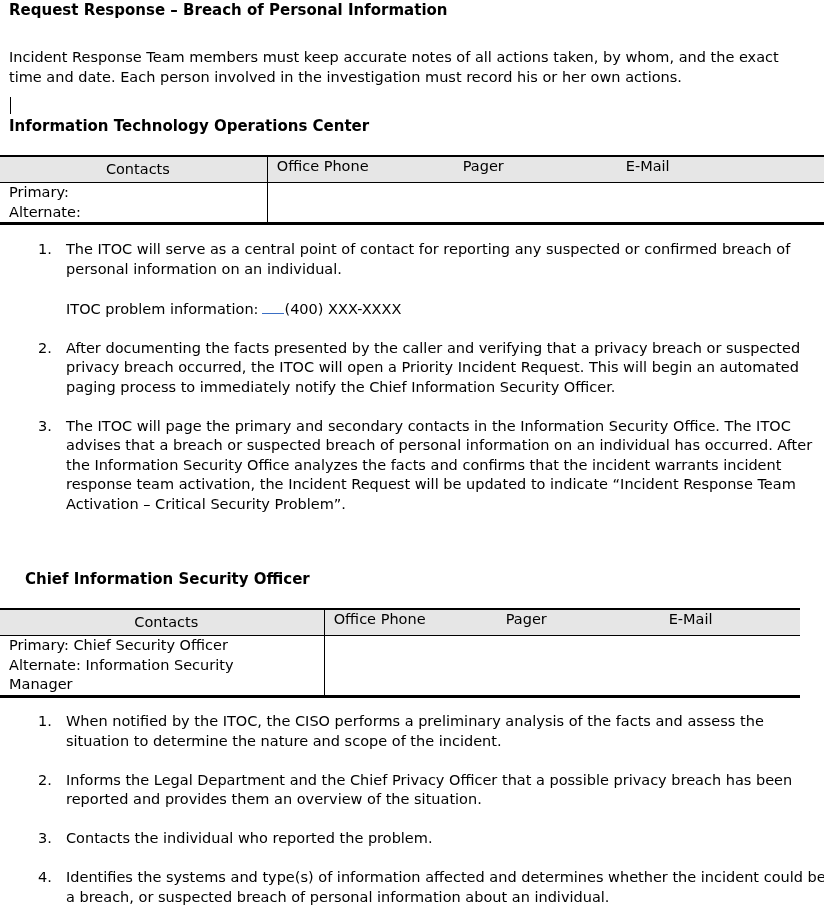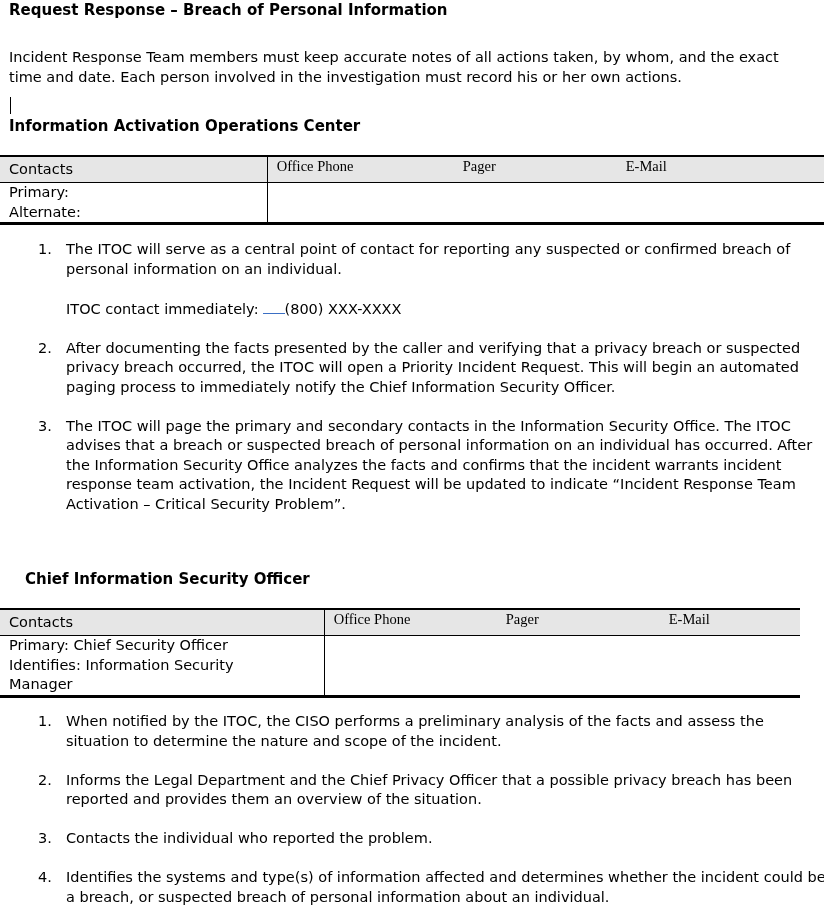--- a/index.html
+++ b/index.html
@@ -42,40 +42,39 @@
     table.contacts {
       position: absolute;
       left: 0;
       border-collapse: collapse;
       font-size: 14.5px;
       line-height: 19.5px;
     }
     table.contacts th {
       background: #e6e6e6;
       font-weight: normal;
-      text-align: left;
+      text-align: center;
       border-top: 2px solid #000;
       border-bottom: 1px solid #000;
       padding: 0 0 0 9px;
       height: 19px;
       white-space: nowrap;
     }
     table.contacts td {
       vertical-align: top;
       padding: 0 0 0 9px;
       border-bottom: 3px solid #000;
       margin-left: 28px;
     }
     table.contacts .col-contacts {
       border-right: 1px solid #000;
     }
     .hdr-inner {
       position: relative;
       height: 25px;
-      font-family: Liberation Serif, serif;
     }
     .hdr-inner span {
       position: absolute;
       top: 0;
       white-space: nowrap;
     }
     ol.steps {
       position: absolute;
       left: 0;
       margin: 0;
@@ -106,21 +105,21 @@
   </style>
 </head>
 <body>
 
 <div class="abs title">Request Response – Breach of Personal Information</div>
 
 <div class="abs intro">Incident Response Team members must keep accurate notes of all actions taken, by whom, and the exact time and date.  Each person involved in the investigation must record his or her own actions.</div>
 
 <div class="abs cursor"></div>
 
-<div class="abs section-heading" style="top:117px;">Information Activation Operations Center</div>
+<div class="abs section-heading" style="top:117px;">Information Technology Operations Center</div>
 
 <table class="contacts" style="top:155px; width:824px;">
   <thead>
     <tr>
       <th class="col-contacts" style="width:258px;">Contacts</th>
       <th style="width:548px;">
         <div class="hdr-inner">
           <span style="left:0px;">Office Phone</span>
           <span style="left:186px;">Pager</span>
           <span style="left:349px;">E-Mail</span>
@@ -137,21 +136,21 @@
       <td></td>
     </tr>
   </tbody>
 </table>
 
 <ol class="steps" style="top:240px;">
   <li>
     <span class="num">1.</span>
     <div>The ITOC will serve as a central point of contact for reporting any suspected or confirmed breach of personal information on an individual.</div>
     <div class="sub-line">
-      <span>ITOC contact immediately:</span><span class="phone-underline"></span><span>(800) XXX-XXXX</span>
+      <span>ITOC problem information:</span><span class="phone-underline"></span><span>(400) XXX-XXXX</span>
     </div>
   </li>
   <li style="margin-top:19.5px;">
     <span class="num">2.</span>
     <div>After documenting the facts presented by the caller and verifying that a privacy breach or suspected privacy breach occurred, the ITOC will open a Priority Incident Request.  This will begin an automated paging process to immediately notify the Chief Information Security Officer.</div>
   </li>
   <li style="margin-top:19.5px;">
     <span class="num">3.</span>
     <div>The ITOC will page the primary and secondary contacts in the Information Security Office.  The ITOC advises that a breach or suspected breach of personal information on an individual has occurred.  After the Information Security Office analyzes the facts and confirms that the incident warrants incident response team activation, the Incident Request will be updated to indicate “Incident Response Team Activation – Critical Security Problem”.</div>
   </li>
@@ -169,21 +168,21 @@
           <span style="left:172px;">Pager</span>
           <span style="left:335px;">E-Mail</span>
         </div>
       </th>
     </tr>
   </thead>
   <tbody>
     <tr>
       <td class="col-contacts" style="height:58px; padding-right:40px;">
         <div>Primary:  Chief Security Officer</div>
-        <div>Identifies:  Information Security Manager</div>
+        <div>Alternate:  Information Security Manager</div>
       </td>
       <td></td>
     </tr>
   </tbody>
 </table>
 
 <ol class="steps" style="top:712px;">
   <li>
     <span class="num">1.</span>
     <div>When notified by the ITOC, the CISO performs a preliminary analysis of the facts and assess the situation to determine the nature and scope of the incident.</div>

